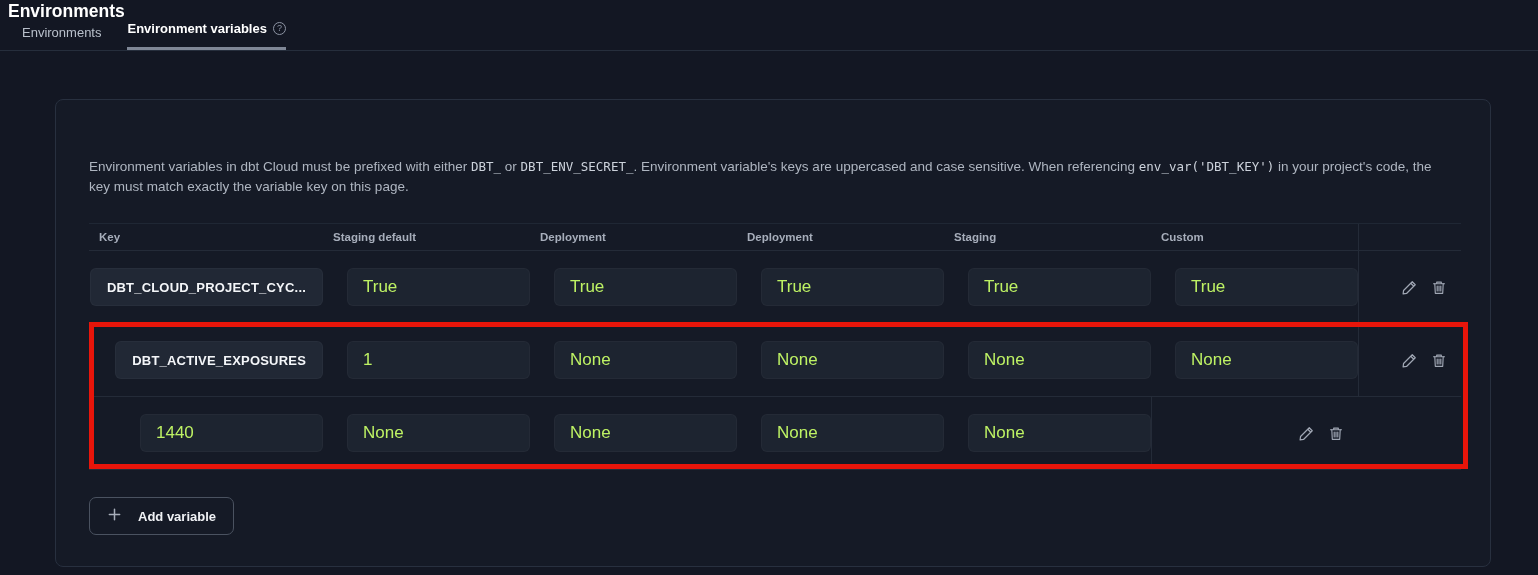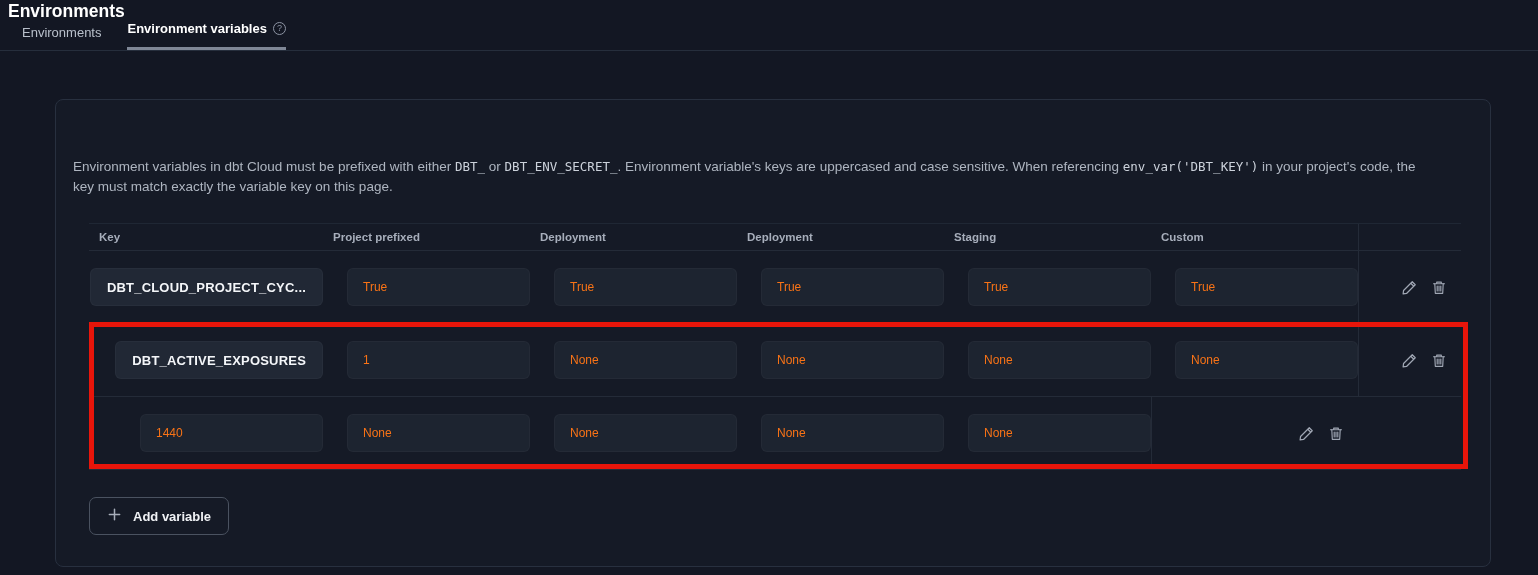--- a/index.html
+++ b/index.html
@@ -43,21 +43,21 @@
 
   
   .panel {
     position: absolute; left: 55px; top: 99px;
     width: 1436px; height: 468px;
     background: #151a26;
     border: 1px solid #28303f;
     border-radius: 8px;
   }
   .description {
-    position: absolute; left: 17px; top: 57px; width: 1366px;
+    position: absolute; left: 33px; top: 57px; width: 1366px;
     font-size: 13.5px; line-height: 20px; color: #aeb5c0;
   }
   .description .code {
     font-family: "DejaVu Sans Mono", monospace;
     font-size: 12.5px; color: #ccd2db;
   }
 
   
   .vtable {
     position: absolute; left: 33px; top: 123px; width: 1372px;
@@ -80,39 +80,39 @@
     height: 38px; border-radius: 6px;
     border: 1px solid rgba(255,255,255,0.03);
   }
   .key-pill {
     background: #212835; padding: 0 16px;
     font-size: 13px; font-weight: 700; color: #f4f6f9;
     letter-spacing: 0.2px; white-space: nowrap;
   }
   .value-pill {
     background: #1d2430; width: 183px; padding: 12px 15px;
-    font-size: 12px; color: #f97316; white-space: nowrap;
+    font-size: 17px; color: #bef264; white-space: nowrap;
   }
   .actions-cell {
     height: 100%; border-left: 1px solid #242b38;
     display: flex; align-items: center; justify-content: flex-end;
     gap: 12px; padding-right: 13px; padding-left: 0;
   }
   .th.actions-cell { border-left: 1px solid #242b38; }
   .icon-btn {
     width: 18px; height: 18px; display: inline-flex;
     align-items: center; justify-content: center; cursor: pointer;
   }
   .icon-btn svg { display: block; }
 
   
   .add-btn {
     position: absolute; left: 33px; top: 397px;
     height: 38px; padding: 0 17px;
-    display: inline-flex; align-items: center; gap: 11px;
+    display: inline-flex; align-items: center; gap: 16px;
     background: transparent;
     border: 1px solid #4a5260; border-radius: 7px;
     color: #f0f2f5; font-size: 13px; font-weight: 700;
     font-family: "Liberation Sans", sans-serif;
     cursor: pointer;
   }
 
   
   .highlight-box {
     position: absolute; left: 89px; top: 322px;
@@ -136,21 +136,21 @@
     </div>
   </div>
 </div>
 
 <div class="panel">
   <div class="description"><span>Environment variables in dbt Cloud must be prefixed with either </span><span class="code">DBT_</span><span> or </span><span class="code">DBT_ENV_SECRET_</span><span>. Environment variable's keys are uppercased and case sensitive. When referencing </span><span class="code">env_var('DBT_KEY')</span><span> in your project's code, the key must match exactly the variable key on this page.</span></div>
 
   <div class="vtable">
     <div class="thead">
         <div class="th">Key</div>
-        <div class="th">Project prefixed</div>
+        <div class="th">Staging default</div>
         <div class="th">Deployment</div>
         <div class="th">Deployment</div>
         <div class="th">Staging</div>
         <div class="th">Custom</div>
         <div class="th actions-cell"></div>
       </div>
     <div>
         <div class="trow">
     <div class="cell">
       <span class="pill key-pill">

